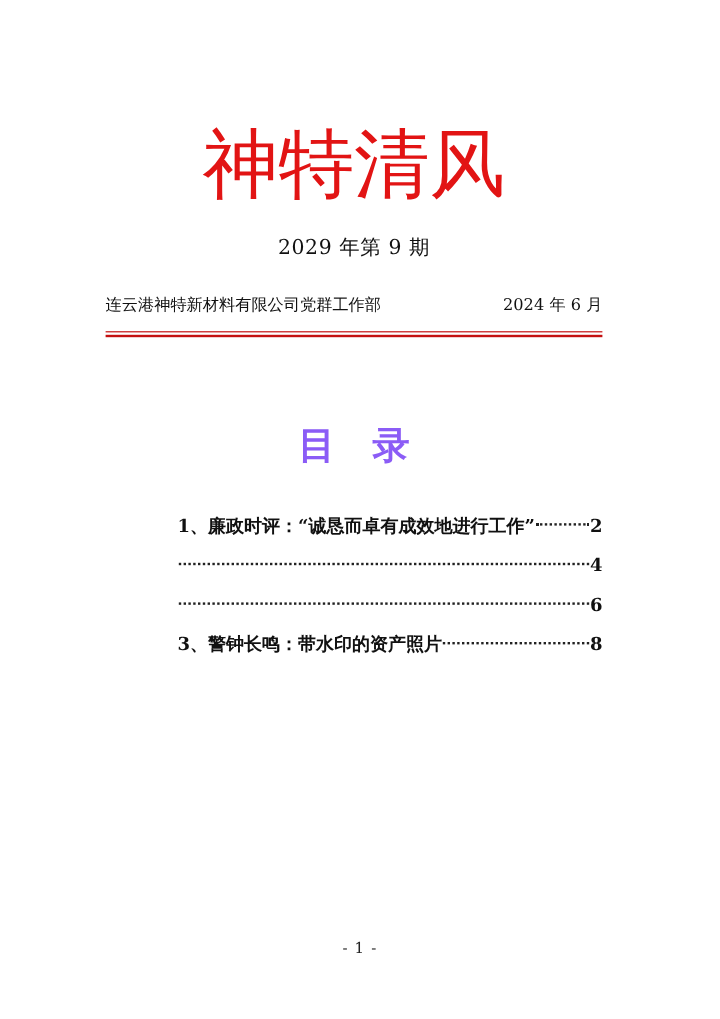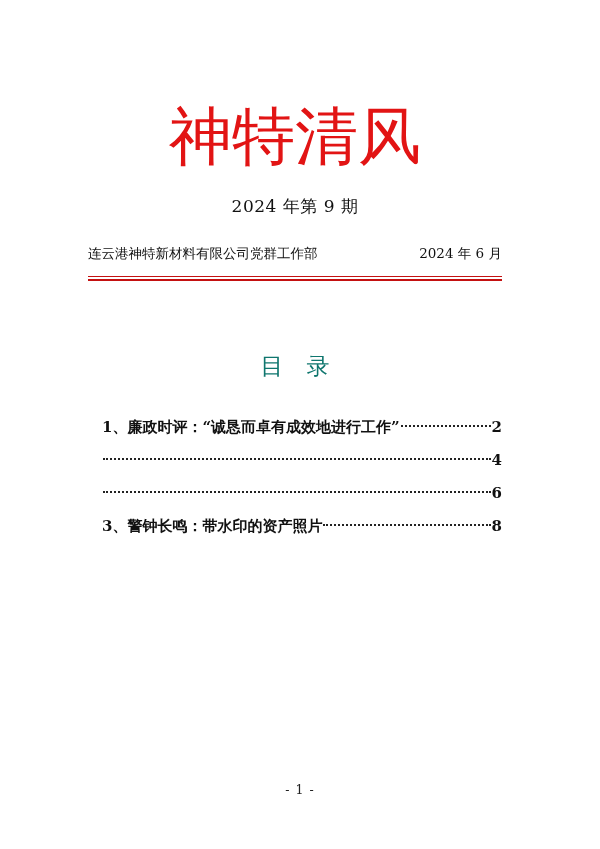--- a/index.html
+++ b/index.html
@@ -48,36 +48,37 @@
   .header-rule {
     margin-top: 13px;
     height: 2px;
     border-top: 1px solid #c41111;
     border-bottom: 2.5px solid #c41111;
   }
   .toc-heading {
     margin: 0;
     margin-top: 70px;
     text-align: center;
-    font-size: 23px;
-    font-weight: 400;
-    color: #0f766e;
+    font-size: 31px;
+    font-weight: 700;
+    color: #8b5cf6;
     white-space: pre;
   }
   .toc-list {
     margin-top: 36px;
     padding-left: 14px; 
   }
   .toc-row {
     display: flex;
     align-items: baseline;
     height: 33px;
     font-size: 15px;
     font-weight: 600;
     color: #111111;
+    margin-left: 46px;
   }
   .toc-text {
     white-space: pre;
     flex: 0 0 auto;
   }
   .toc-dots {
     flex: 1 1 auto;
     border-bottom: 2px dotted #222222;
     position: relative;
     top: -0.3em;
@@ -99,21 +100,21 @@
   }
 </style>
 </head>
 <body>
 
 <div class="page">
   <div class="content">
 
     <h1 class="masthead-title">神特清风</h1>
 
-    <div class="issue-line">2024 年第 9 期</div>
+    <div class="issue-line">2029 年第 9 期</div>
 
     <div class="meta-row">
       <span>连云港神特新材料有限公司党群工作部</span>
       <span>2024 年 6 月</span>
     </div>
 
     <div class="header-rule"></div>
 
     <h2 class="toc-heading">目　录</h2>
 

